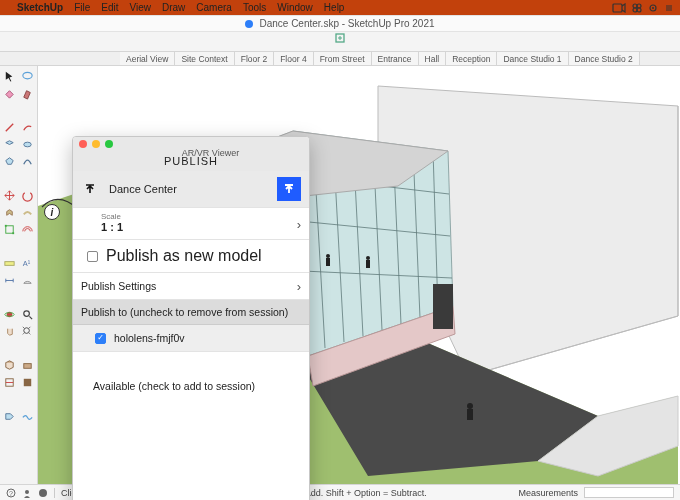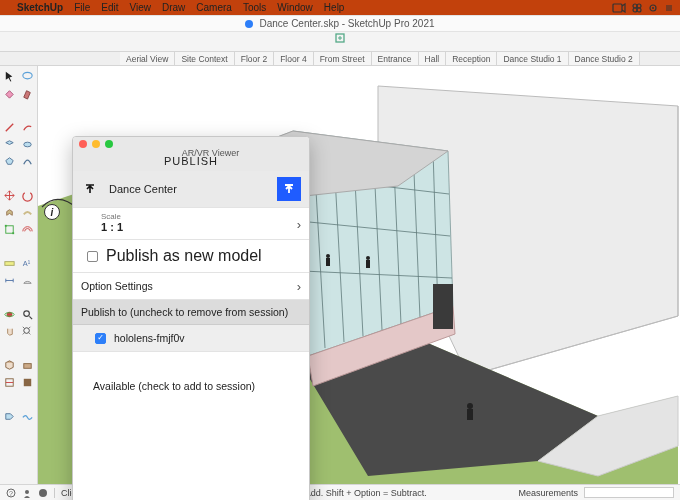--- a/index.html
+++ b/index.html
@@ -488,21 +488,21 @@
     <div class="scale-row">
       <div class="sl">Scale</div>
       <div class="sv">1 : 1</div>
       <span class="chev">›</span>
     </div>
     <div class="checkrow">
       <span class="cb"></span>
       <span>Publish as new model</span>
     </div>
     <div class="sectlabel">
-      <span>Option Settings</span>
+      <span>Publish Settings</span>
       <span class="chev">›</span>
     </div>
     <div class="section-d">Publish to (uncheck to remove from session)</div>
     <div class="device">
       <span class="cb checked"></span>
       <span>hololens-fmjf0v</span>
     </div>
     <div class="avail">Available (check to add to session)</div>
     <div class="ipbtn">Enter IP Address</div>
   </div>

